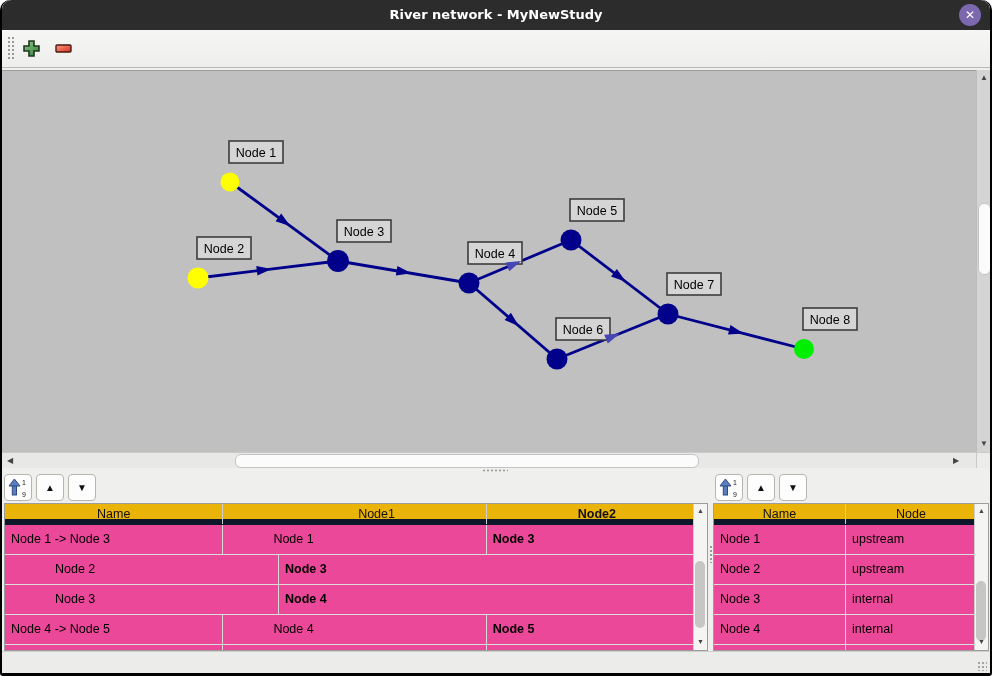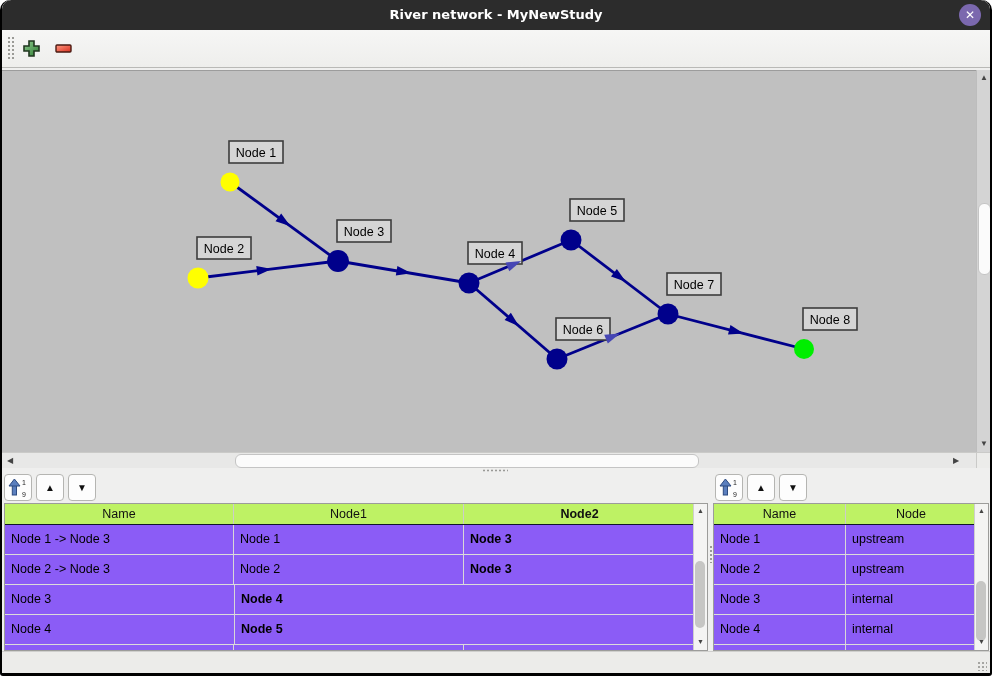--- a/index.html
+++ b/index.html
@@ -52,27 +52,27 @@
   .sort-btn.s-asc-l{left:2px;}  .sort-btn.s-up-l{left:34px;}  .sort-btn.s-down-l{left:66px;}
   .sort-btn.s-asc-r{left:713px;}.sort-btn.s-up-r{left:745px;} .sort-btn.s-down-r{left:777px;}
 
   .mini-grip{position:absolute;left:707px;top:72px;width:4px;height:18px;
     background-image:radial-gradient(circle,#9a9a96 0.9px,transparent 1.2px);background-size:4px 4px;}
 
   
   .tablebox{position:absolute;top:30px;height:148px;background:#fff;border:1px solid #9c9c9a;box-sizing:border-box;overflow:hidden;}
   #links-table{left:2px;width:704px;}
   #nodes-table{left:711px;width:276px;}
-  .thead{display:flex;height:21px;background:#bef264;border-bottom:1px solid #0f172a;box-sizing:border-box;}
+  .thead{display:flex;height:21px;background:#eab308;border-bottom:6px solid #0f172a;box-sizing:border-box;}
   .hcell{height:20px;line-height:20px;text-align:center;font-size:12.5px;color:#111;box-sizing:border-box;border-right:1px solid #cccccb;}
   .hcell:last-child{border-right:none;}
-  .trow{display:flex;height:30px;border-bottom:1px solid #dcdcda;box-sizing:border-box;background:#8b5cf6;}
+  .trow{display:flex;height:30px;border-bottom:1px solid #dcdcda;box-sizing:border-box;background:#ec4899;}
   .cell{height:29px;line-height:29px;padding-left:6px;font-size:12.5px;color:#000;box-sizing:border-box;border-right:1px solid #d8d8d6;overflow:hidden;white-space:nowrap;}
   .cell:last-child{border-right:none;}
-  #links-table .c0{width:229px;} #links-table .c1{width:230px;} #links-table .c2{width:231px;font-weight:bold;}
+  #links-table .c0{width:229px;} #links-table .c1{width:230px;margin-left:44px;} #links-table .c2{width:231px;font-weight:bold;}
   #nodes-table .c0{width:132px;} #nodes-table .c1{width:130px;}
   .tscroll{position:absolute;right:0;top:0;width:14px;height:100%;background:#f4f4f3;border-left:1px solid #cfcfcd;box-sizing:border-box;}
   .tscroll .sb-btn{position:absolute;left:0;width:13px;height:12px;text-align:center;font-size:7px;line-height:12px;color:#444;}
   .tscroll .sb-up{top:1px;} .tscroll .sb-down{bottom:2px;}
   #links-table .tscroll .thumb{position:absolute;left:1px;width:10px;top:57px;height:67px;background:#c6c6c4;border-radius:5px;}
   #nodes-table .tscroll .thumb{position:absolute;left:1px;width:10px;top:77px;height:60px;background:#c6c6c4;border-radius:5px;}
 
   
   .statusbar{position:absolute;left:0;top:651px;width:988px;height:22px;background:#ececea;border-top:1px solid #cfcfcd;box-sizing:border-box;}
   .resize-grip{position:absolute;right:3px;bottom:2px;width:10px;height:10px;
@@ -219,29 +219,29 @@
             <div class="hcell c1">Node1</div>
             <div class="hcell c2">Node2</div>
           </div>
         <div class="tbody">
             <div class="trow">
               <div class="cell c0">Node 1 -&gt; Node 3</div>
               <div class="cell c1">Node 1</div>
               <div class="cell c2">Node 3</div>
             </div>
             <div class="trow">
-              <div class="cell c0">Node 2 -&gt; Node 3</div>
               <div class="cell c1">Node 2</div>
               <div class="cell c2">Node 3</div>
             </div>
             <div class="trow">
               <div class="cell c1">Node 3</div>
               <div class="cell c2">Node 4</div>
             </div>
             <div class="trow">
+              <div class="cell c0">Node 4 -&gt; Node 5</div>
               <div class="cell c1">Node 4</div>
               <div class="cell c2">Node 5</div>
             </div>
             <div class="trow">
               <div class="cell c0"></div>
               <div class="cell c1"></div>
               <div class="cell c2"></div>
             </div>
           </div>
         <div class="tscroll">

